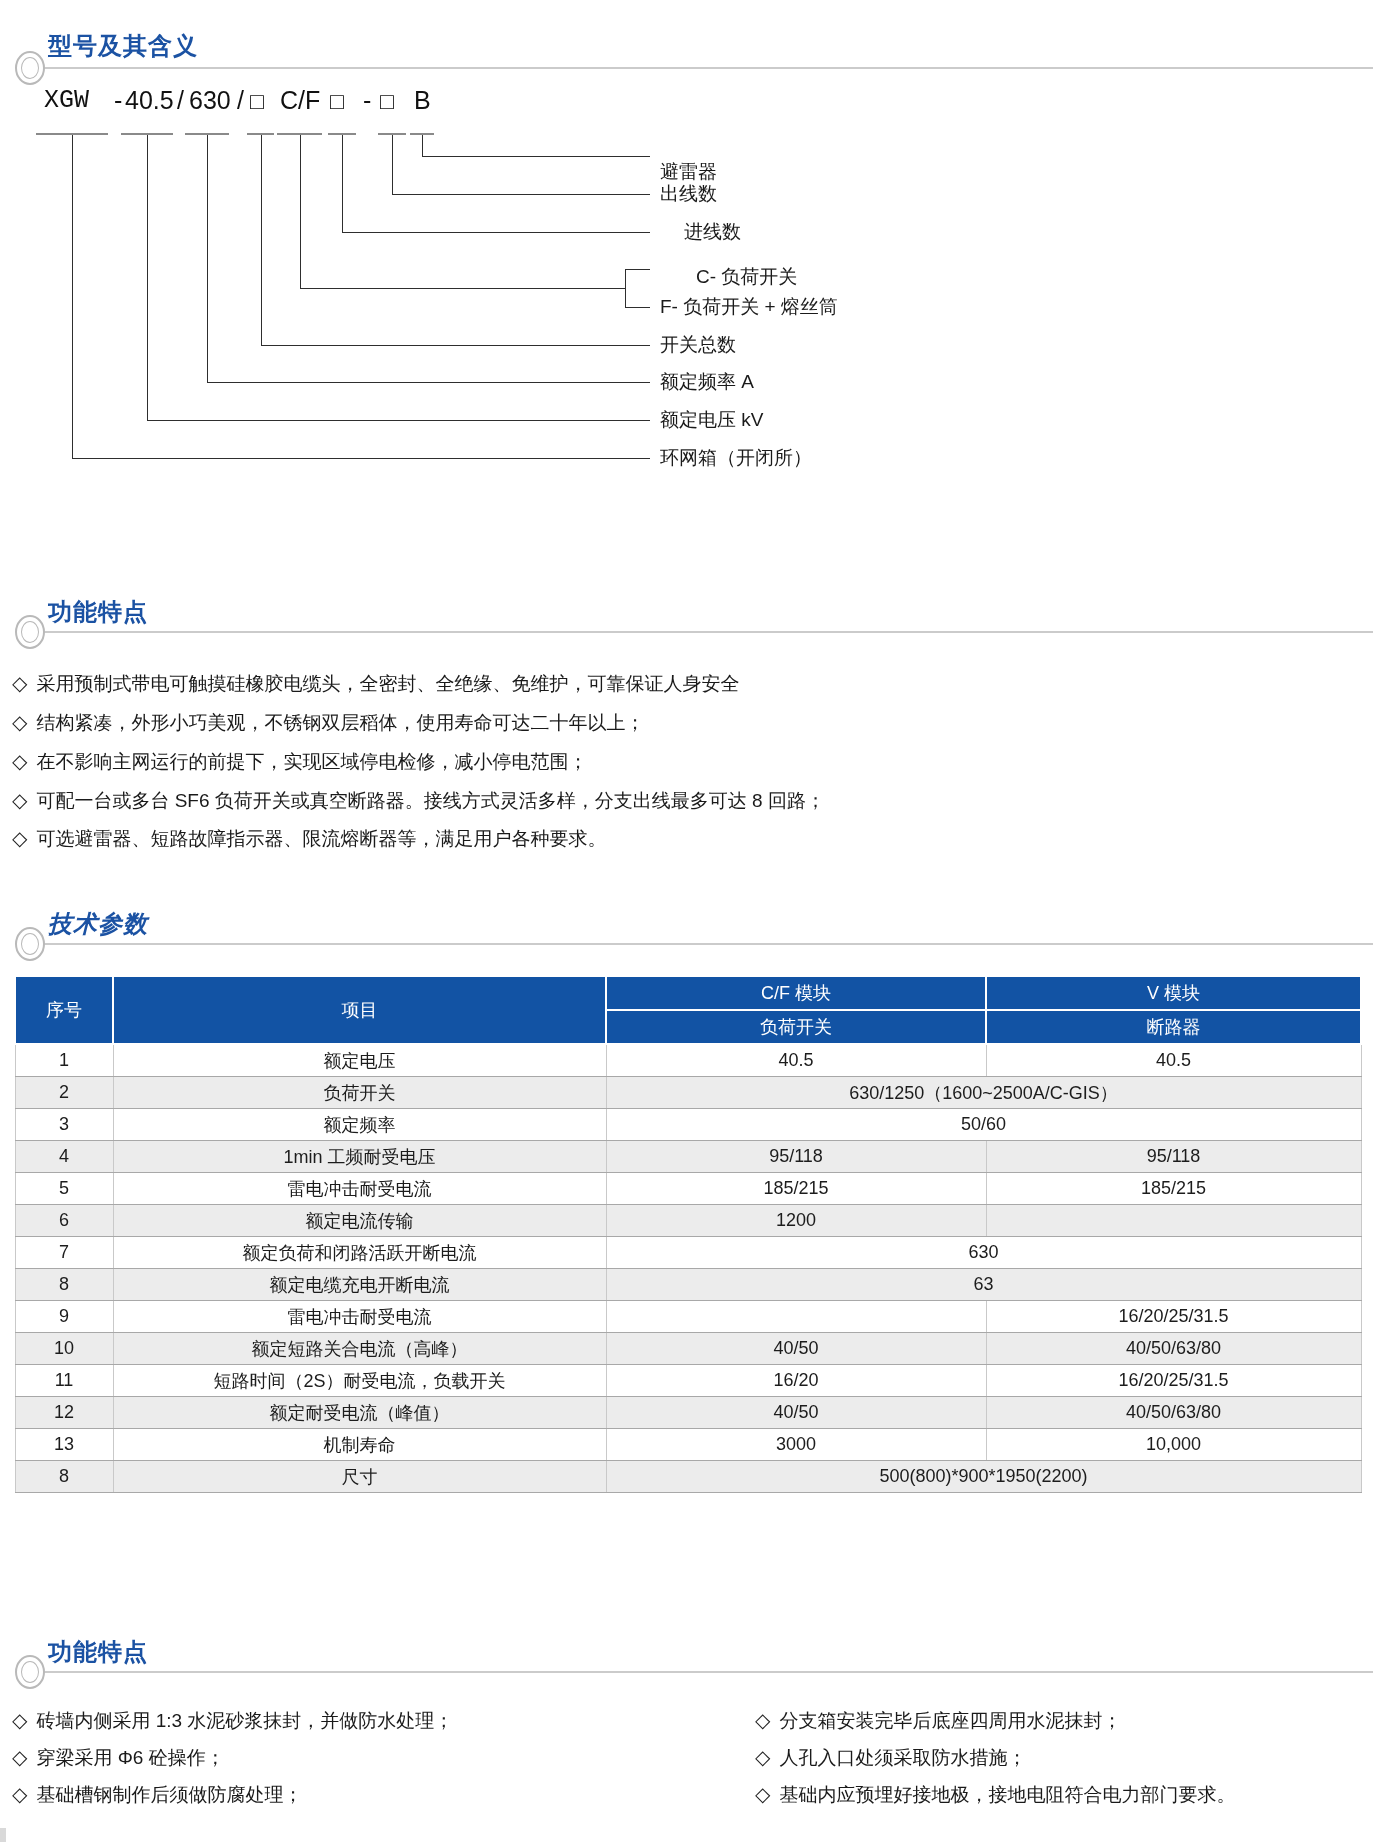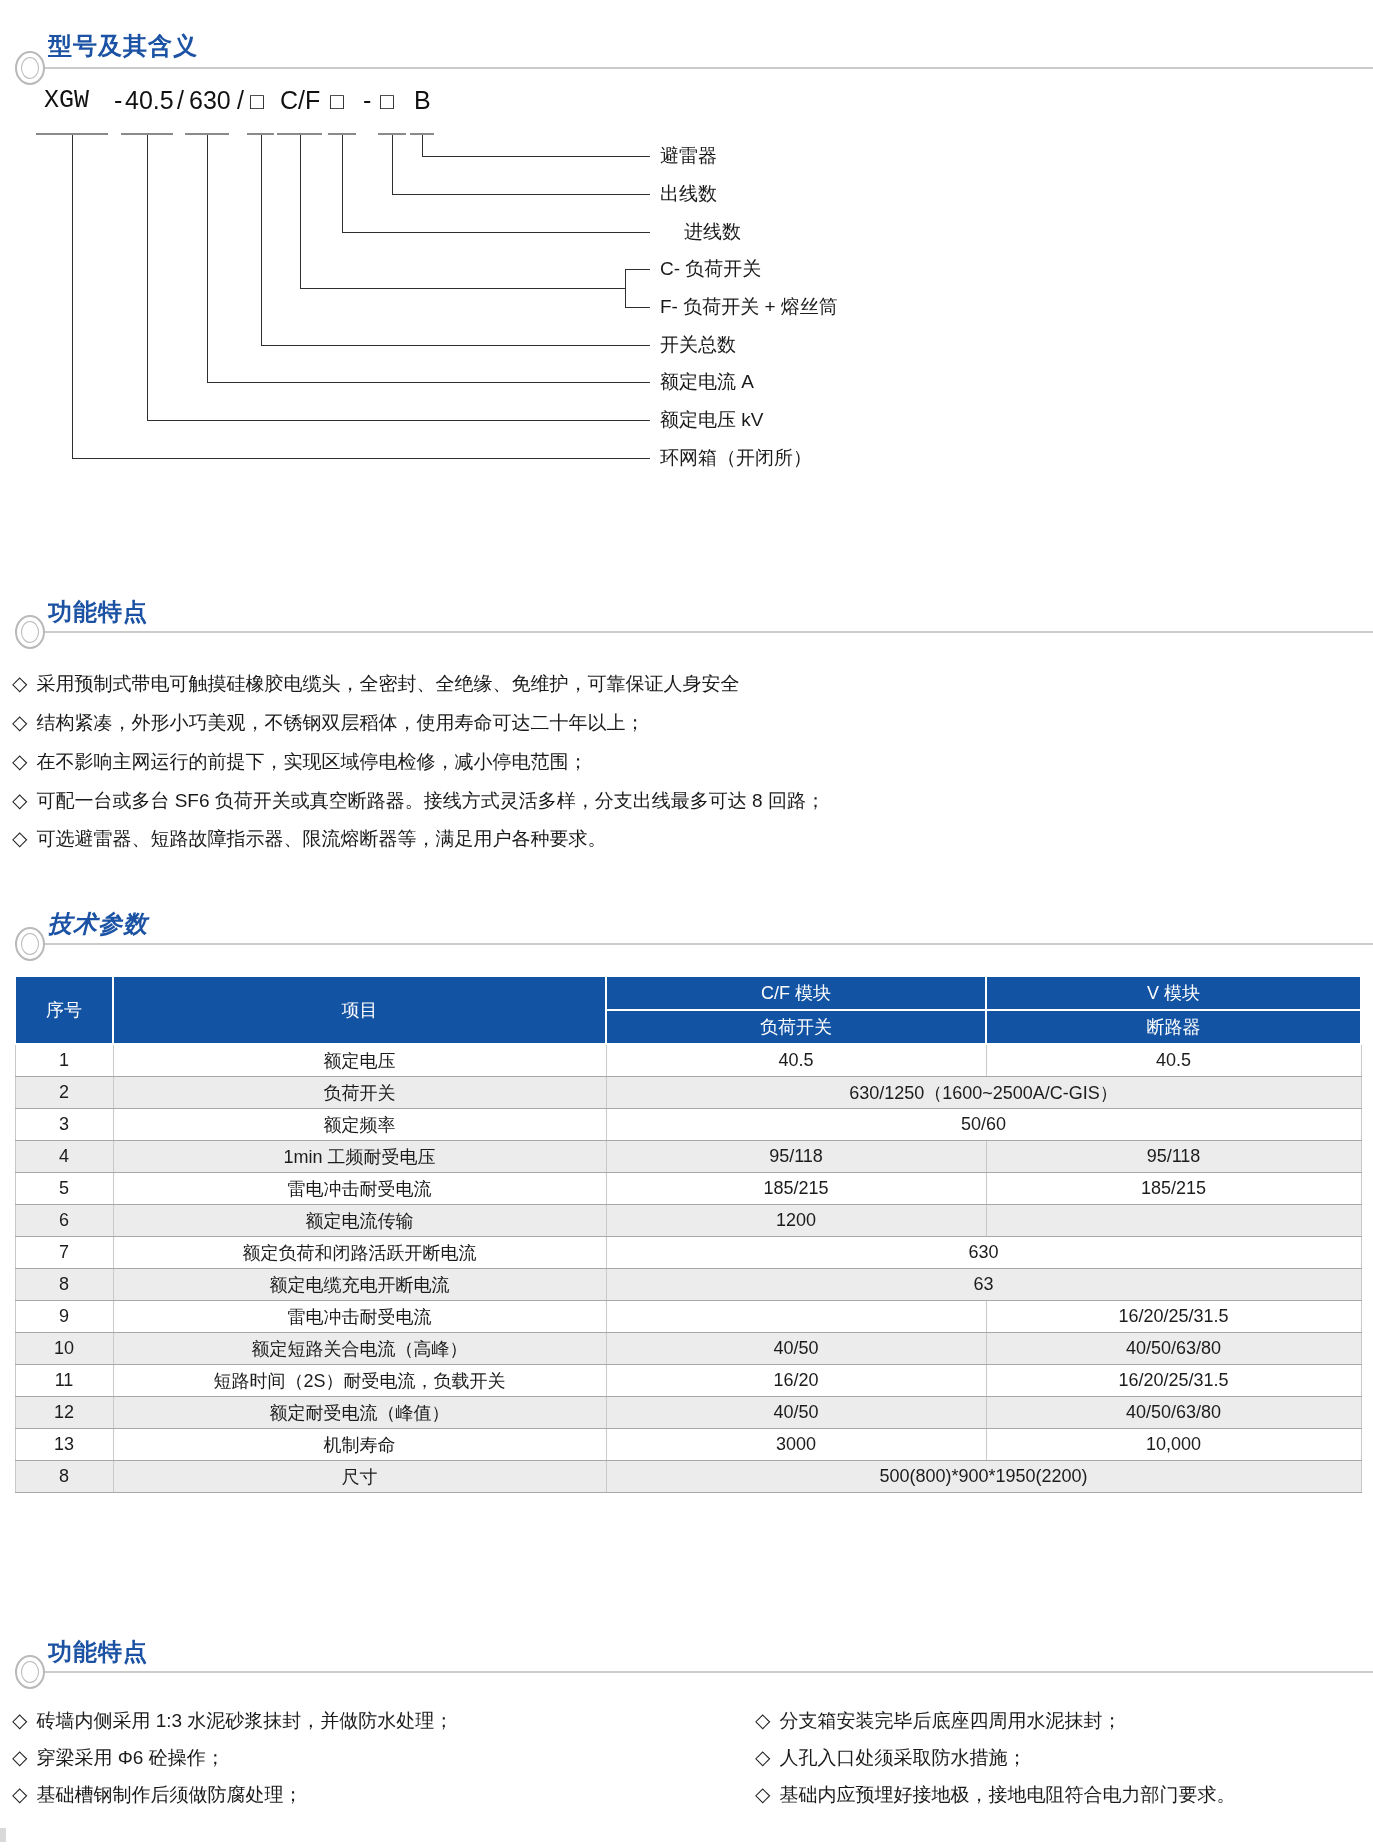--- a/index.html
+++ b/index.html
@@ -89,27 +89,27 @@
   <div class="dh" style="left:300px;top:288px;width:325px;"></div>
   <div class="dh" style="left:261px;top:345px;width:389px;"></div>
   <div class="dh" style="left:207px;top:382px;width:443px;"></div>
   <div class="dh" style="left:147px;top:420px;width:503px;"></div>
   <div class="dh" style="left:72px;top:458px;width:578px;"></div>
 
   <div class="dv" style="left:625px;top:269px;height:39px;"></div>
   <div class="dh" style="left:625px;top:269px;width:25px;"></div>
   <div class="dh" style="left:625px;top:307px;width:25px;"></div>
 
-  <div class="dlabel" style="top:143px;">避雷器</div>
+  <div class="dlabel" style="top:159px;">避雷器</div>
   <div class="dlabel" style="top:181px;">出线数</div>
   <div class="dlabel" style="top:219px;margin-left:24px;">进线数</div>
-  <div class="dlabel" style="top:256px;">C- 负荷开关</div>
+  <div class="dlabel" style="top:264px;margin-left:36px;">C- 负荷开关</div>
   <div class="dlabel" style="top:294px;">F- 负荷开关 + 熔丝筒</div>
   <div class="dlabel" style="top:332px;">开关总数</div>
-  <div class="dlabel" style="top:369px;">额定电流 A</div>
+  <div class="dlabel" style="top:369px;">额定频率 A</div>
   <div class="dlabel" style="top:407px;">额定电压 kV</div>
   <div class="dlabel" style="top:445px;">环网箱（开闭所）</div>
 
   <h2 class="sec-title" style="top:596px;">功能特点</h2>
   <div class="sec-rule" style="top:631px;"></div>
   <div class="ring" style="left:15px;top:615px;">
       <div class="ring-inner"></div>
     </div>
 
   <div class="bullet" style="left:12px;top:671px;">

